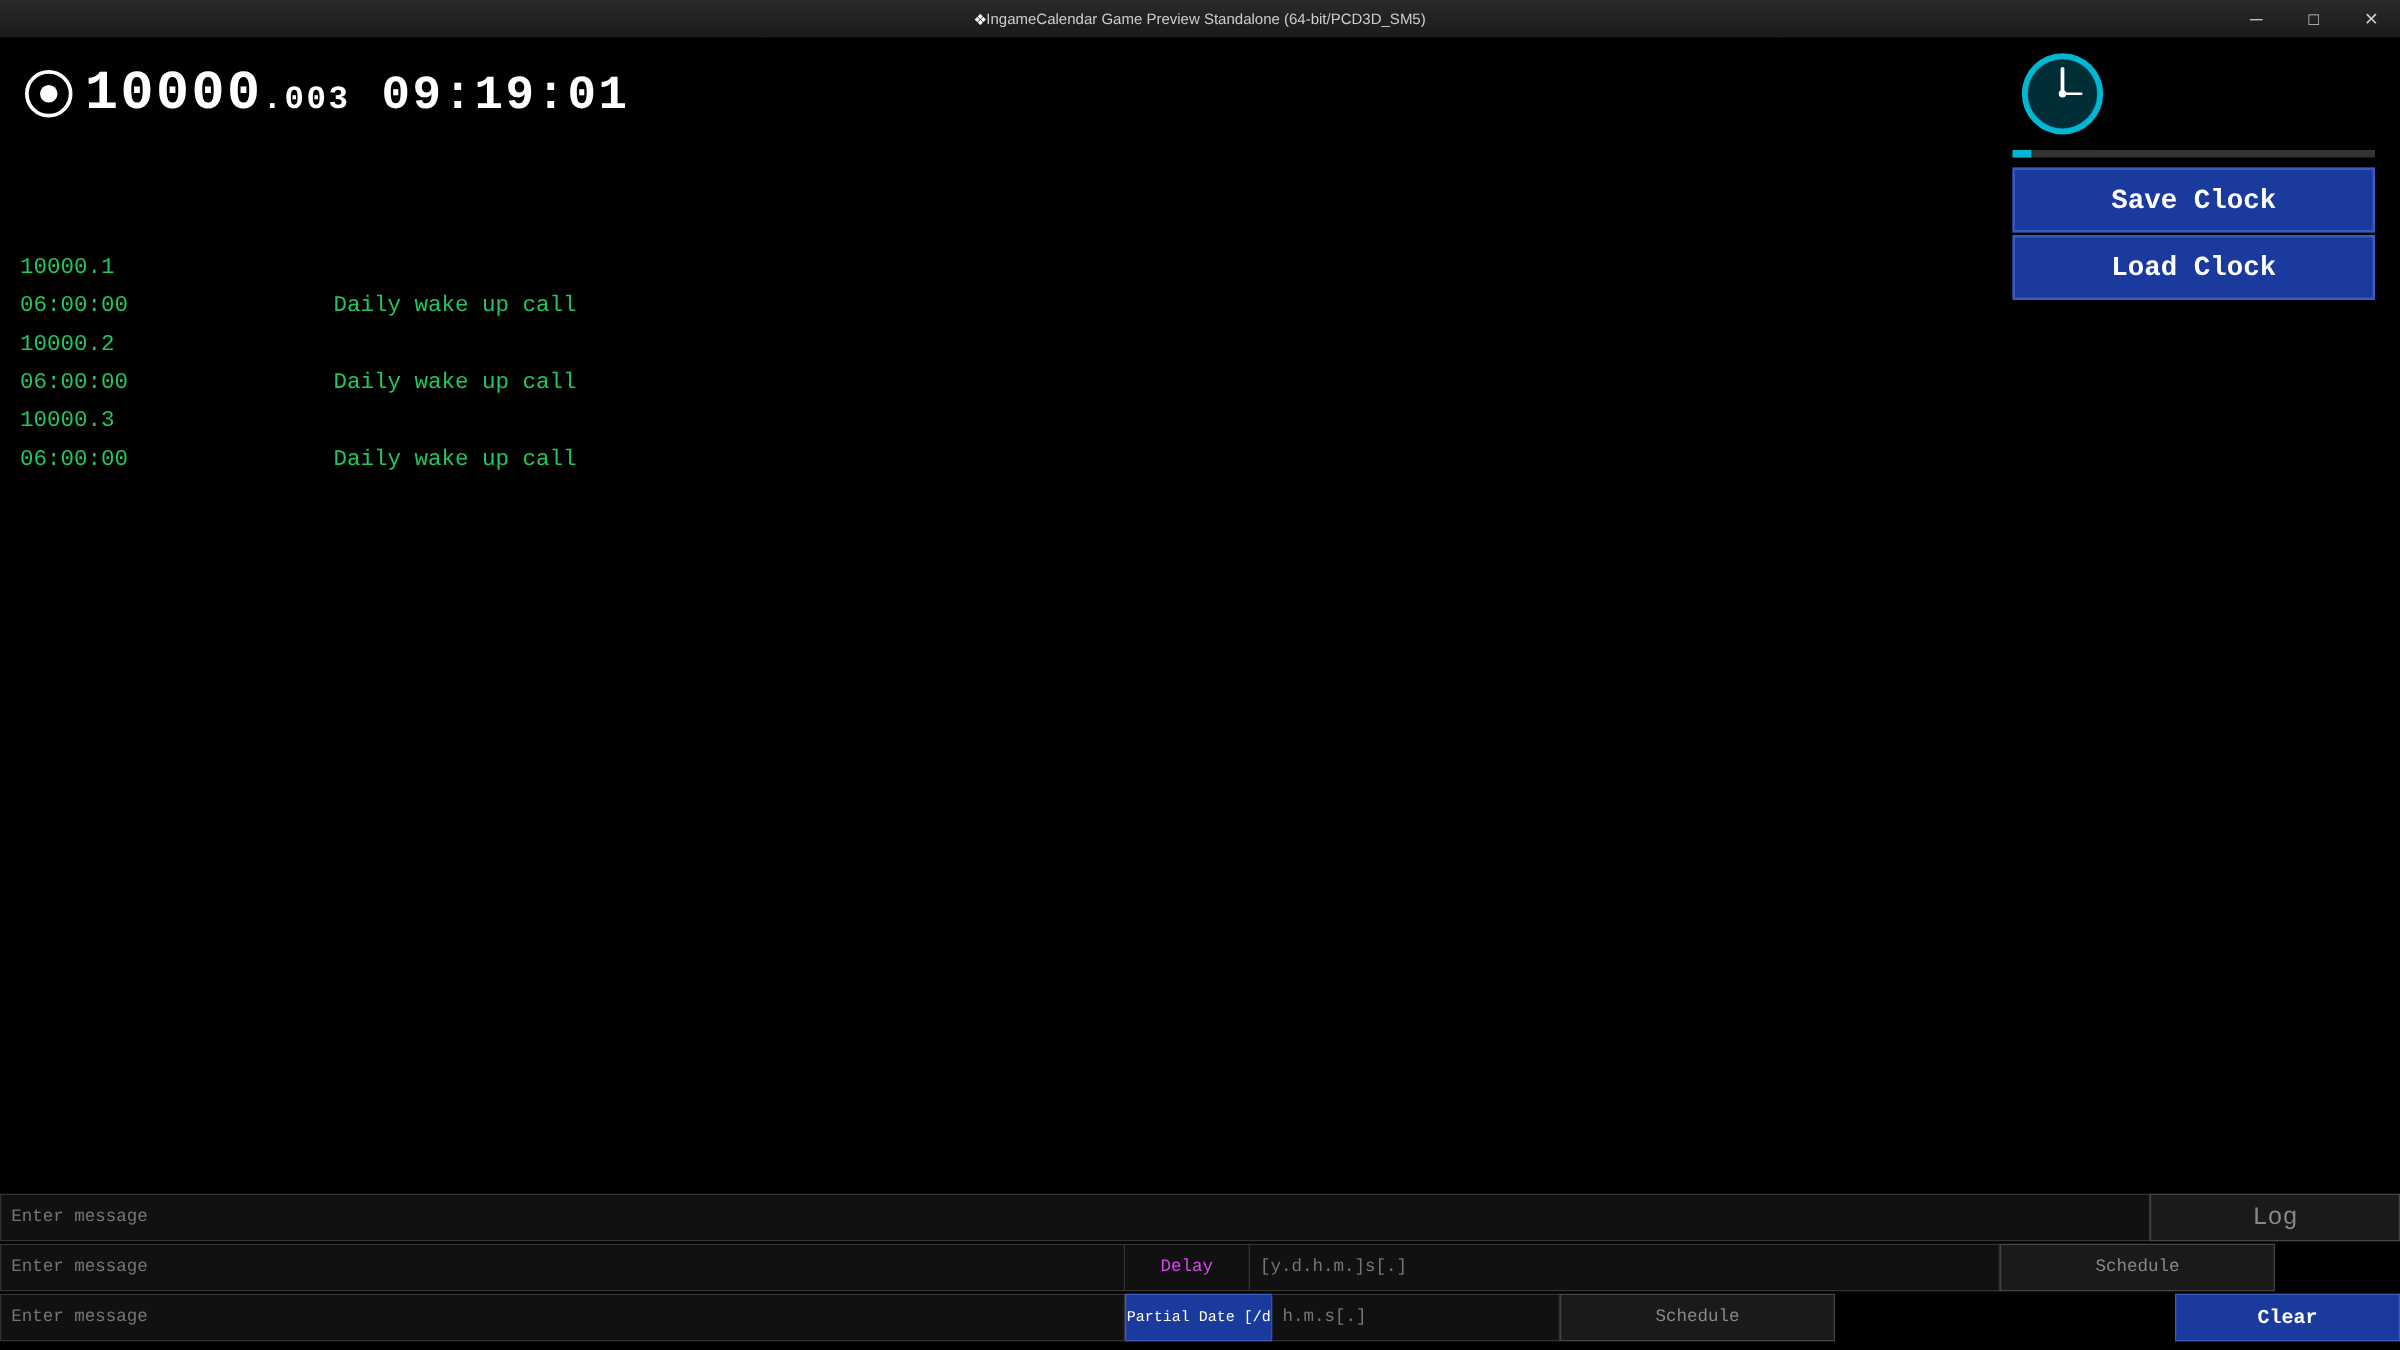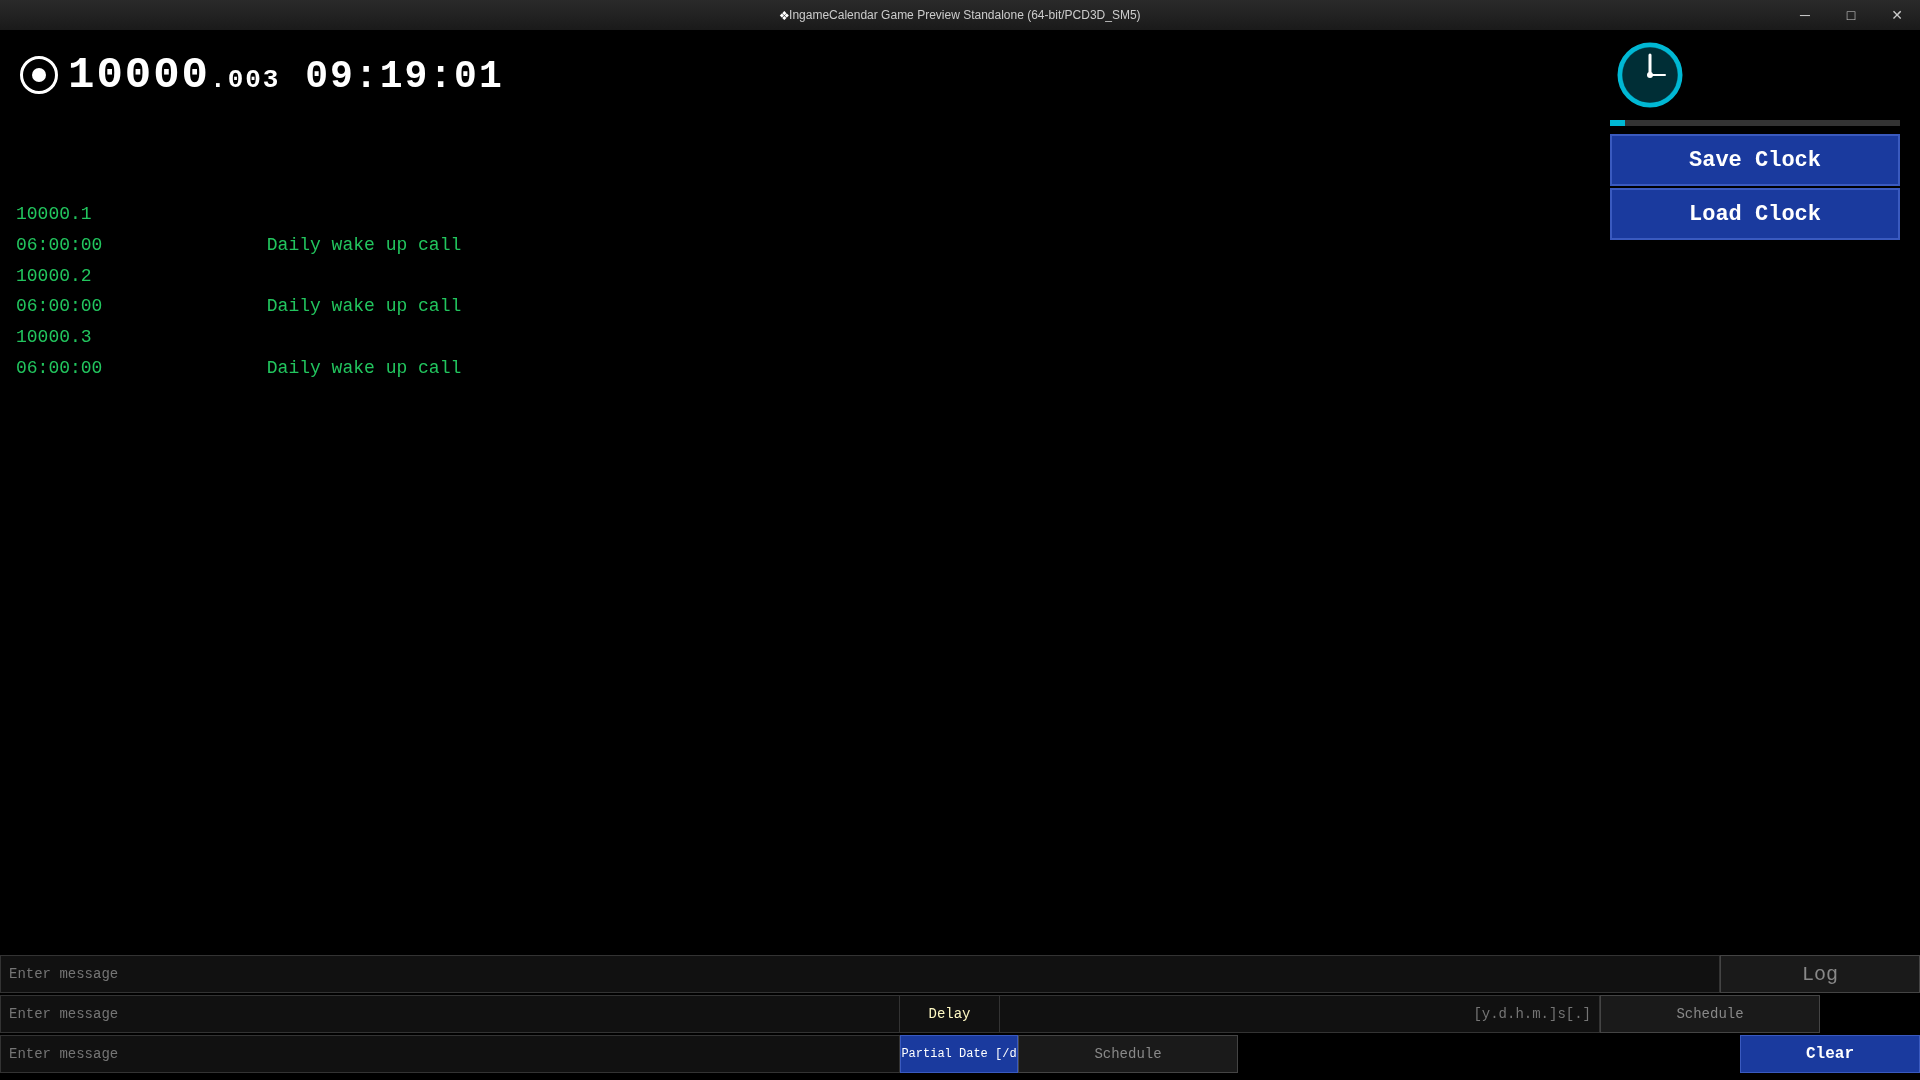--- a/index.html
+++ b/index.html
@@ -156,40 +156,39 @@
     }
 
     .msg-input-wide { width: 1270px; }
 
     .delay-label {
       width: 100px;
       height: 38px;
       background: #111;
       border: 1px solid #333;
       border-left: none;
-      color: #fef9c3;
+      color: #d946ef;
       font-family: 'Courier New', monospace;
       font-size: 14px;
       display: flex;
       align-items: center;
       justify-content: center;
     }
 
     .delay-input {
       width: 230px;
       height: 38px;
       background: #111;
       border: 1px solid #333;
       border-left: none;
       color: #888;
       font-family: 'Courier New', monospace;
       font-size: 14px;
       padding: 0 8px;
       outline: none;
-      text-align: right;
     }
 
     .partial-date-btn {
       width: 118px;
       height: 38px;
       background: #1a3a9e;
       border: 1px solid #3a5abf;
       color: #fff;
       font-family: 'Courier New', monospace;
       font-size: 12px;
@@ -339,19 +338,20 @@
     <div class="input-row">
       <input class="msg-input" style="width: 900px;" type="text" value="" placeholder="Enter message">
       <div class="delay-label">Delay</div>
       <input class="delay-input" style="width: 600px;" type="text" value="" placeholder="[y.d.h.m.]s[.]">
       <button class="row-btn" style="width:220px;">Schedule</button>
     </div>
 
     <div class="input-row">
       <input class="msg-input" style="width: 900px;" type="text" value="" placeholder="Enter message">
       <button class="partial-date-btn">Partial Date [/d</button>
+      <input class="delay-input" style="width: 230px;" type="text" value="" placeholder="h.m.s[.]">
       <button class="row-btn" style="width:220px;">Schedule</button>
       <button class="clear-btn">Clear</button>
     </div>
 
   </div>
 
 </div>
 
 </body></html>

